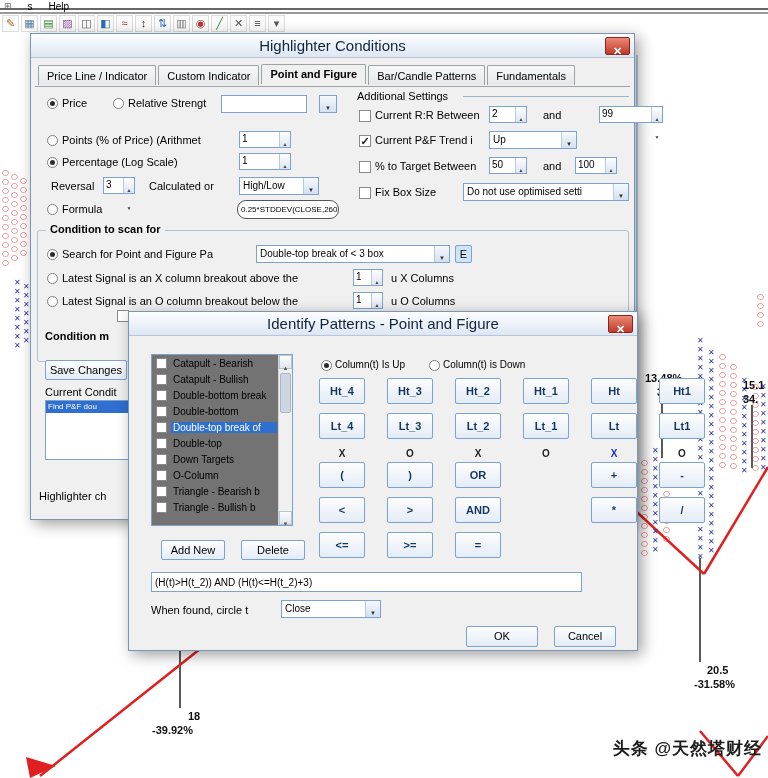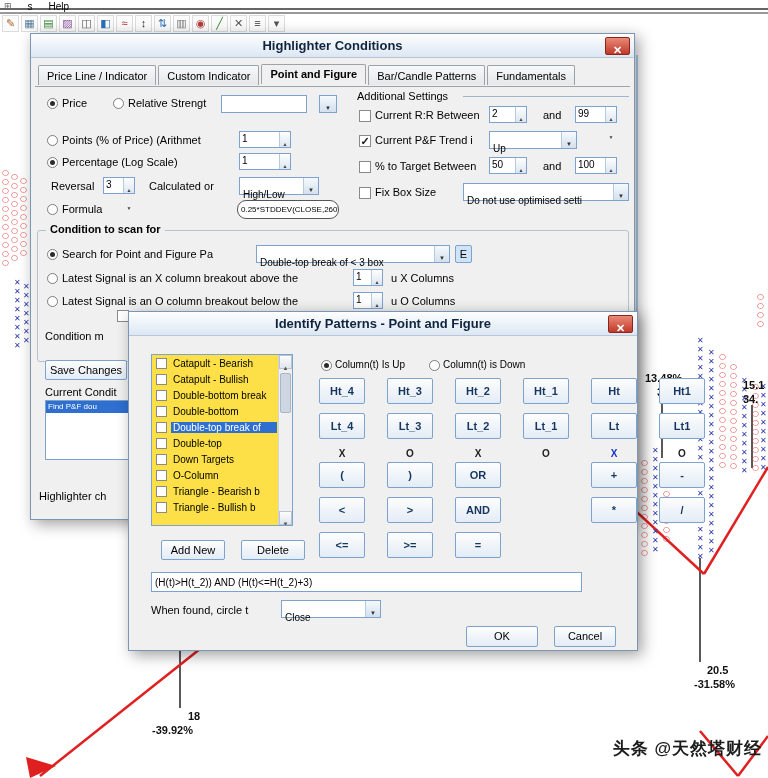--- a/index.html
+++ b/index.html
@@ -14,62 +14,62 @@
 .watermark{position:absolute;z-index:2;right:6px;top:737px;font-size:17px;font-weight:bold;color:#1c1c1c;letter-spacing:1px}
 
 .menubar{position:absolute;left:0;top:0;height:12px;z-index:5;display:flex;gap:16px;align-items:center;font-size:10px;padding-left:4px}
 .menu-grip{font-size:9px;color:#666}
 #toolbar{position:absolute;left:0;top:13px;height:20px;z-index:5;display:flex;gap:2px;align-items:center;padding-left:2px}
 .tool-icon{width:17px;height:17px;border:1px solid #dcdcdc;background:#fbfbfb;font-size:11px;line-height:15px;text-align:center;cursor:default}
 
 .dialog{position:absolute;background:#f0f0f0;border:1px solid #7b96b5;box-shadow:4px 4px 14px rgba(0,0,0,.38)}
 #dlg1{left:30px;top:33px;width:605px;height:487px;z-index:10}
 #dlg2{left:128px;top:311px;width:510px;height:340px;z-index:20}
-.titlebar{height:24px;background:linear-gradient(#fdfeff,#dce7f3);border-bottom:1px solid #b8c6d8;text-align:center;font-weight:bold;font-size:13px;color:#10243e;line-height:23px;position:relative}
+.titlebar{height:24px;background:linear-gradient(#fdfeff,#dce7f3);border-bottom:1px solid #b8c6d8;text-align:center;font-weight:normal;font-size:15px;color:#10243e;line-height:23px;position:relative}
 .close-btn{position:absolute;right:4px;top:3px;width:25px;height:18px;background:linear-gradient(#ea8a77,#c0392b);border:1px solid #8e2417;border-radius:2px;color:#fff;text-align:center;cursor:pointer}
 .close-btn::before{content:"✕";font-size:11px;line-height:17px;font-weight:bold}
 .lbl{position:absolute;font-size:11px;white-space:nowrap}
 .lbl.small{font-size:10px}
-.lbl.bold{font-weight:normal}
+.lbl.bold{font-weight:bold}
 
 .tabline{position:absolute;left:4px;right:4px;top:52px;border-top:1px solid #9aa4a6}
 .tabs{position:absolute;left:7px;top:31px;display:flex}
 .tab{font-size:11px;padding:4px 8px 3px;border:1px solid #9aa4a6;border-bottom:none;background:linear-gradient(#f7f8f9,#e5e7e9);margin-right:2px;border-radius:2px 2px 0 0;cursor:pointer;white-space:nowrap}
 .tab.active{background:#f0f0f0;font-weight:bold;padding-top:3px;position:relative;top:-1px;z-index:3}
 
 .chk{position:absolute;width:12px;height:12px;border:1px solid #8a8a8a;background:#fff;cursor:pointer}
 .chk.checked::before{content:"✓";display:block;font-size:11px;line-height:10px;text-align:center;color:#222;font-weight:bold}
 .radio{position:absolute;width:11px;height:11px;border:1px solid #7d7d7d;border-radius:50%;background:#fff;cursor:pointer}
 .radio.sel::before{content:"";position:absolute;left:2px;top:2px;width:5px;height:5px;border-radius:50%;background:#2b2b2b}
 .txt{position:absolute;background:#fff;border:1px solid #7da2ce;font-size:10px;padding:2px 3px;overflow:hidden;white-space:nowrap}
 .txt.round{border:1px solid #555;border-radius:9px;font-size:8px;padding-top:4px}
 .spin{position:absolute;display:flex;border:1px solid #7da2ce;background:#fff;height:17px}
 .spin-val{flex:1;font-size:10px;padding:1px 2px;overflow:hidden}
 .spin-arr{width:11px;display:flex;flex-direction:column;border-left:1px solid #b5cbe2;background:linear-gradient(#fefefe,#dce6f0)}
 .spin-arr i{flex:1;font-style:normal;text-align:center;color:#444;cursor:pointer}
 .spin-arr i.up::before{content:"▲";font-size:5px;line-height:8px}
 .spin-arr i.dn::before{content:"▼";font-size:5px;line-height:7px}
 .combo{position:absolute;display:flex;border:1px solid #7da2ce;background:#fff;height:18px}
-.combo-val{flex:1;font-size:10px;padding:11px 3px;overflow:hidden;white-space:nowrap}
+.combo-val{flex:1;font-size:10px;padding:2px 3px;overflow:hidden;white-space:nowrap}
 .combo-val.tiny{font-size:10px}
 .combo-btn{width:15px;background:linear-gradient(#f5f9fd,#d3e0ee);border-left:1px solid #b5cbe2;text-align:center;cursor:pointer}
 .combo-btn::before{content:"▼";font-size:6px;line-height:16px;color:#333}
 .drop-btn{position:absolute;width:18px;height:18px;border:1px solid #7da2ce;background:linear-gradient(#f5f9fd,#d3e0ee);text-align:center;cursor:pointer}
 .drop-btn::before{content:"▼";font-size:6px;line-height:16px;color:#333}
 .btn{position:absolute;border:1px solid #7da2ce;background:linear-gradient(#fdfdfd,#e3ecf6);font-size:11px;text-align:center;border-radius:2px;cursor:pointer}
 .sect{position:absolute;display:flex;align-items:center;gap:15px}
 .sect-label{font-size:11px;white-space:nowrap}
 .sect-line{flex:1;border-top:1px solid #9fb6c9;height:0}
 .groupbox{position:absolute;border:1px solid #b4c2ce;border-radius:3px}
 .group-label{position:absolute;top:-8px;left:8px;background:#f0f0f0;padding:0 4px;font-size:11px;font-weight:bold}
 
 .listbox{position:absolute;background:#fff;border:1px solid #7da2ce;overflow:hidden}
 .listbox .sel-row{height:12px;background:#2e6fd0;color:#fff;font-size:8px;line-height:12px;padding:0 2px;white-space:nowrap;overflow:hidden}
 
-.plist{position:absolute;background:#fde047;border:1px solid #7da2ce;overflow:hidden}
+.plist{position:absolute;background:#737373;border:1px solid #7da2ce;overflow:hidden}
 .plist-row{display:flex;align-items:center;height:16px;padding-left:4px;gap:4px;font-size:10px;cursor:pointer}
 .plist-row .pchk{width:11px;height:11px;border:1px solid #8a8a8a;background:#fff;flex:none}
 .plist-row .pl-label{flex:1;padding:0 2px;white-space:nowrap;overflow:hidden;margin-right:15px}
 .plist-row.sel .pl-label{background:#2e6fd0;color:#fff}
 .pscroll{position:absolute;right:0;top:0;bottom:0;width:14px;background:#f0f0f0;border-left:1px solid #d5d5d5}
 .sarrow{height:14px;background:linear-gradient(#fcfcfc,#dfe5ec);border:1px solid #b9c4d2;text-align:center;cursor:pointer}
 .sarrow.up::before{content:"▲";font-size:6px;line-height:12px;color:#555}
 .sarrow.dn::before{content:"▼";font-size:6px;line-height:12px;color:#555}
 .sarrow.dn{position:absolute;bottom:0;left:0;right:0}
 .sthumb{position:absolute;left:1px;right:1px;top:18px;height:40px;background:#cdd6e2;border:1px solid #a9b6c6;border-radius:2px;cursor:grab}
@@ -347,21 +347,21 @@
   <span class="chk" style="left:328px;top:76px"></span>
   <span class="lbl" style="left:344px;top:75px">Current R:R Between</span>
   <span class="spin" style="left:458px;top:72px;width:38px">
       <span class="spin-val">2</span>
       <span class="spin-arr">
         <i class="up"></i>
         <i class="dn"></i>
       </span>
     </span>
   <span class="lbl" style="left:512px;top:75px">and</span>
-  <span class="spin" style="left:544px;top:72px;width:42px">
+  <span class="spin" style="left:568px;top:72px;width:64px">
       <span class="spin-val">99</span>
       <span class="spin-arr">
         <i class="up"></i>
         <i class="dn"></i>
       </span>
     </span>
 
   <span class="chk checked" style="left:328px;top:101px"></span>
   <span class="lbl" style="left:344px;top:100px">Current P&amp;F Trend i</span>
   <span class="combo" style="left:458px;top:97px;width:88px">

